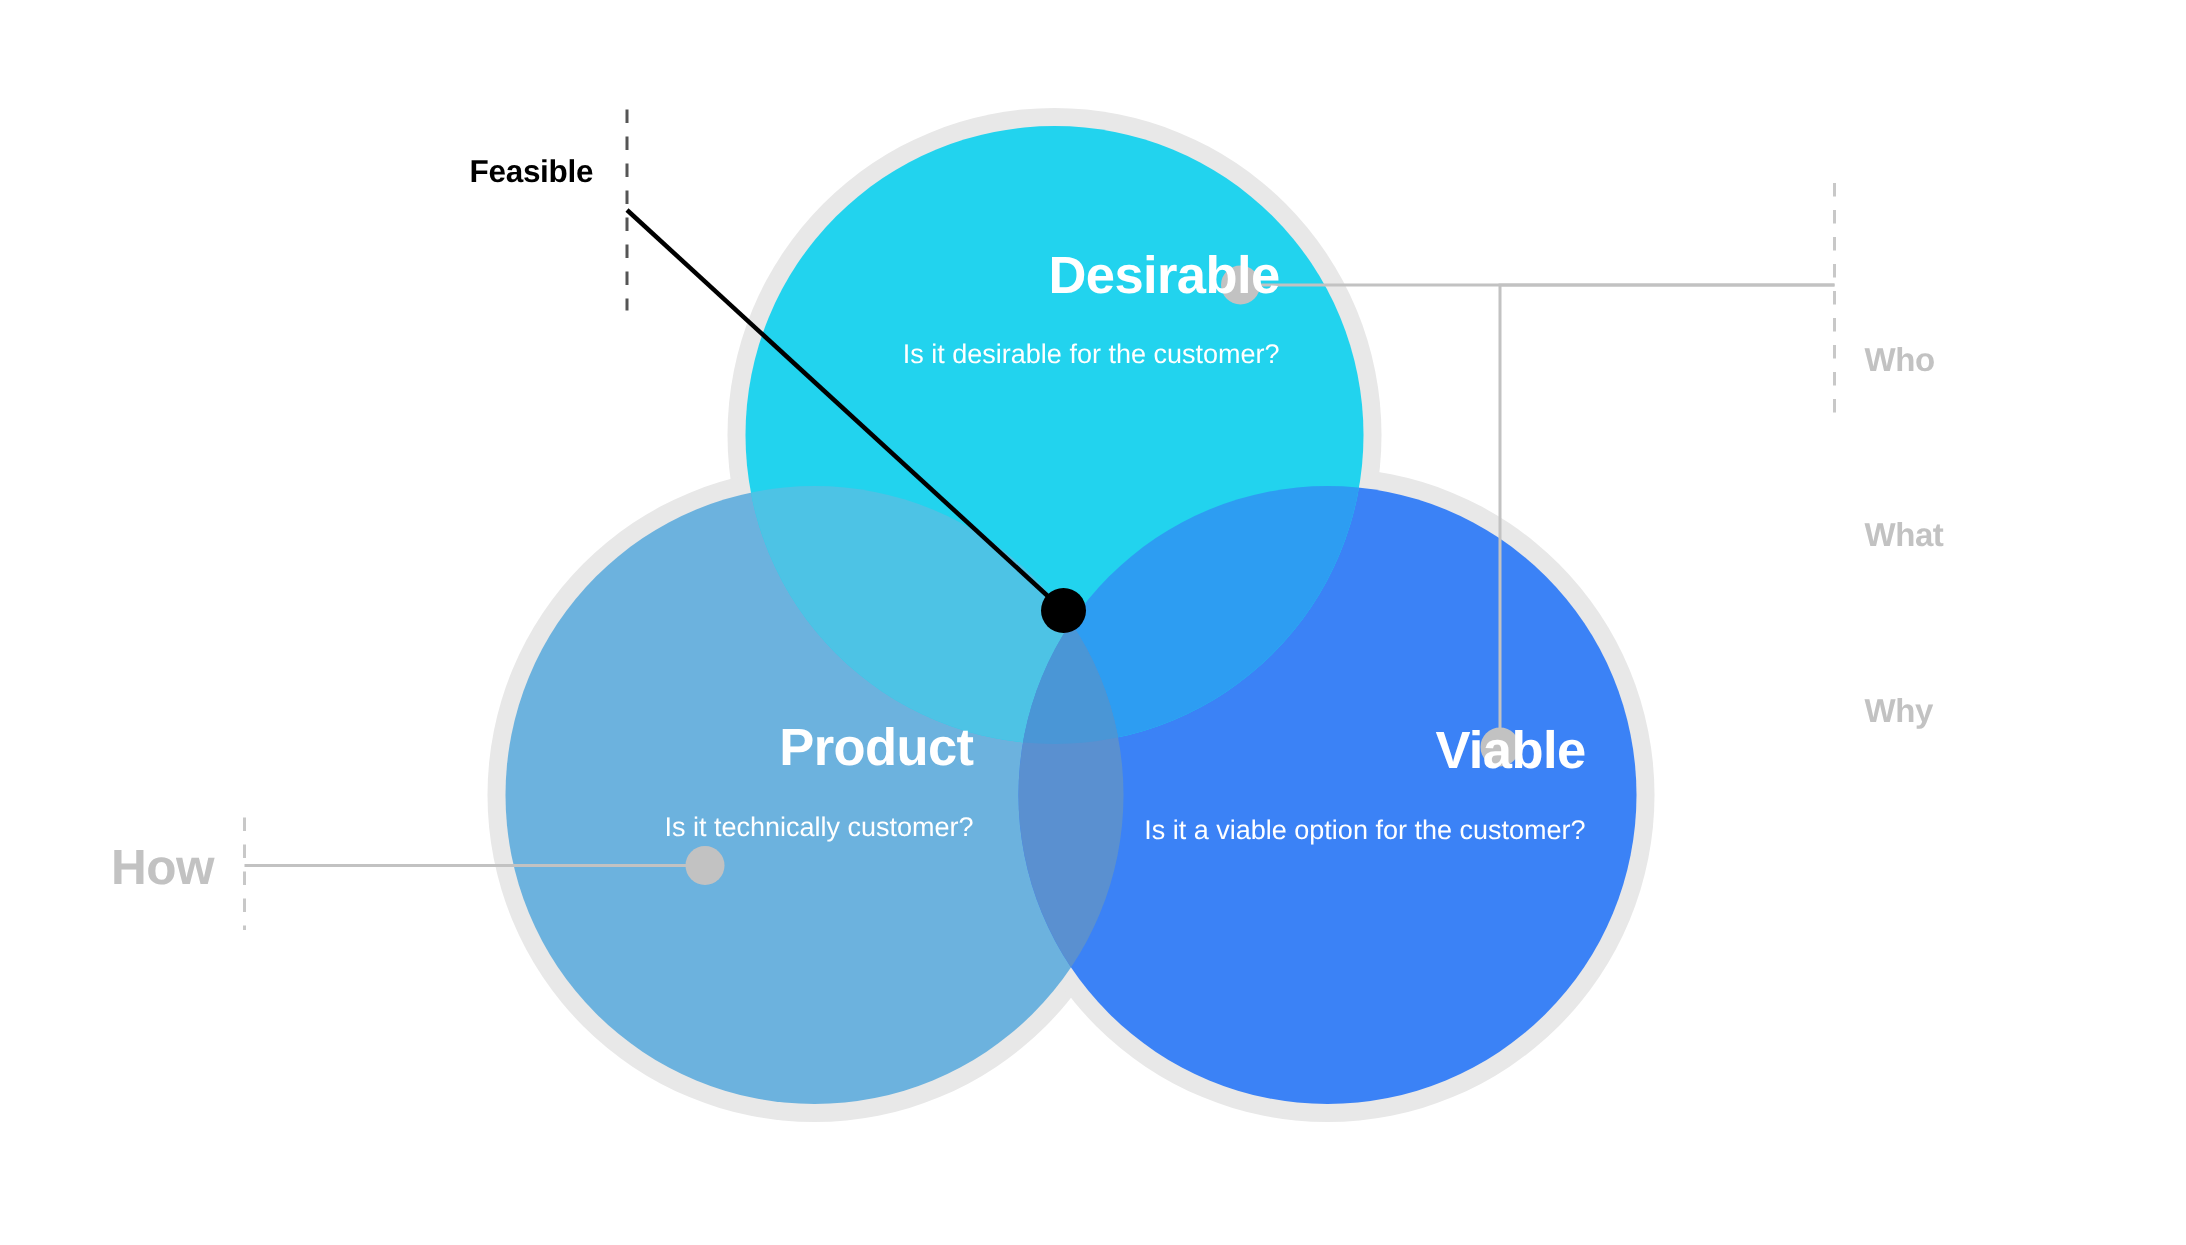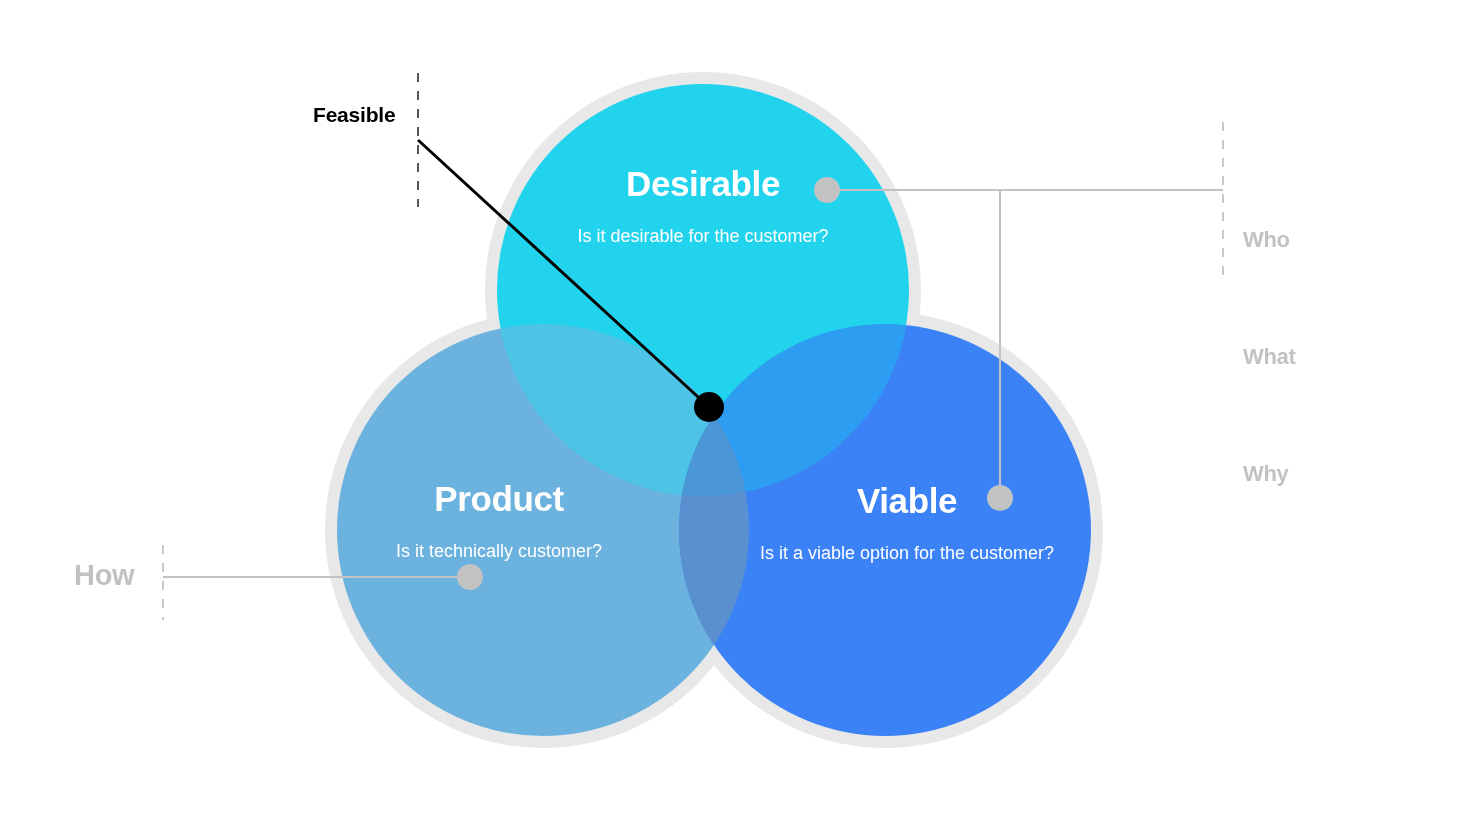--- a/index.html
+++ b/index.html
@@ -35,38 +35,38 @@
     left: 313px;
     top: 103px;
     font-size: 21px;
     color: #000000;
     letter-spacing: -0.2px;
   }
 
   .lbl-how {
     left: 74px;
     top: 559px;
-    font-size: 29px;
+    font-size: 33px;
     color: #c2c2c2;
     letter-spacing: -0.3px;
   }
 
   .lbl-right {
     left: 1243px;
     top: 142px;
     font-size: 22px;
     color: #c2c2c2;
     line-height: 39px;
     letter-spacing: -0.3px;
   }
   .lbl-right div { white-space: pre; }
 
   .circle-text {
     position: absolute;
-    text-align: center;
+    text-align: right;
     color: #ffffff;
     pointer-events: none;
   }
   .circle-title {
     font-size: 35px;
     font-weight: bold;
     letter-spacing: -0.4px;
     line-height: 40px;
   }
   .circle-sub {

